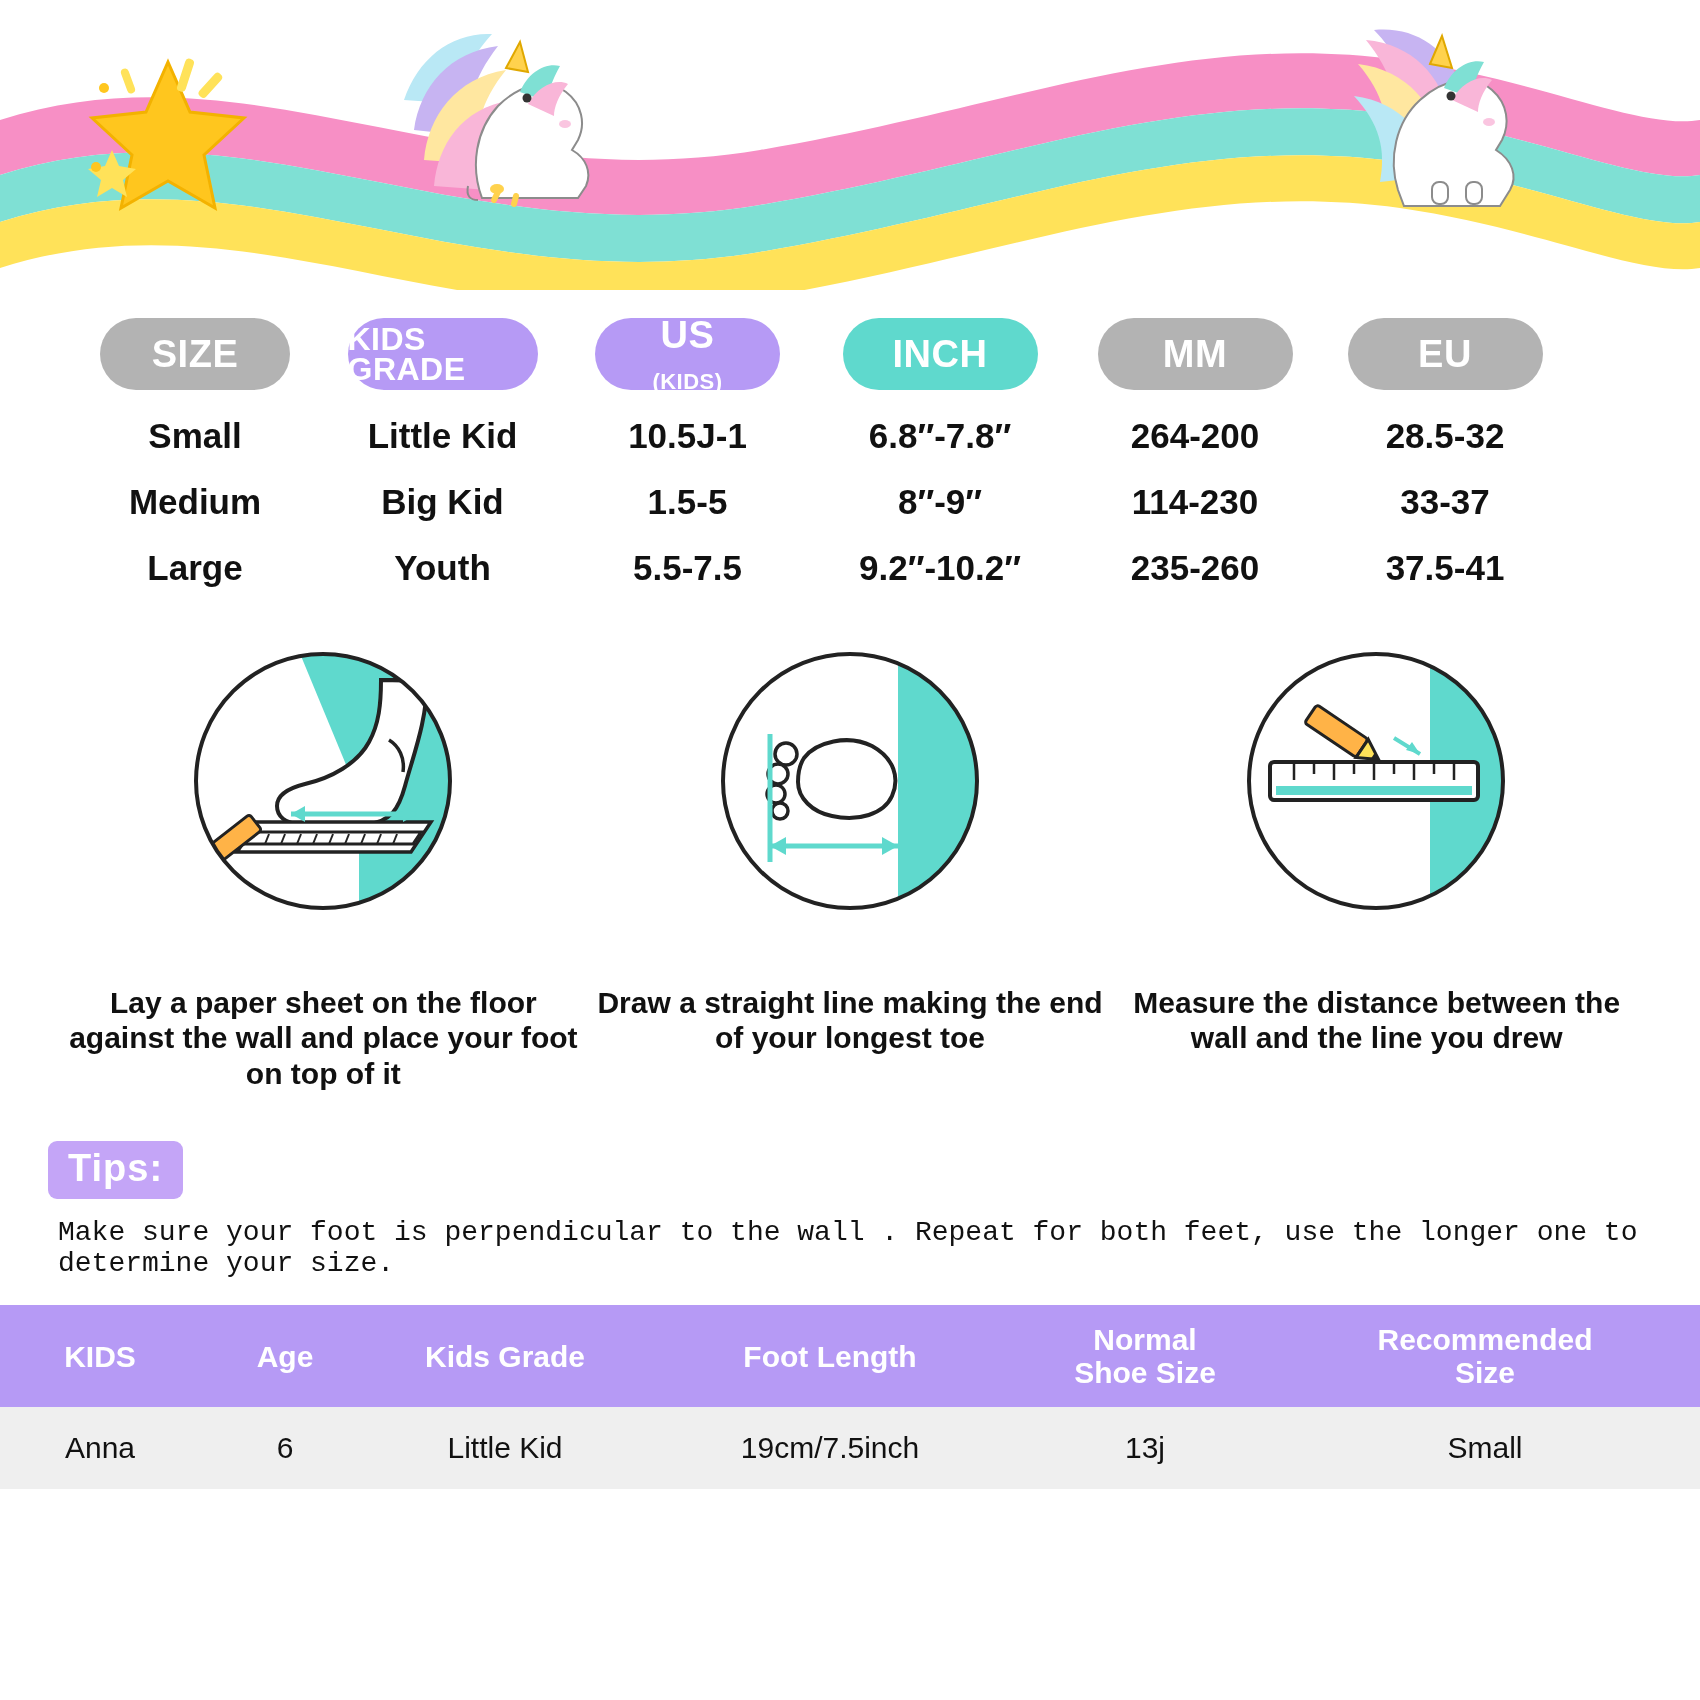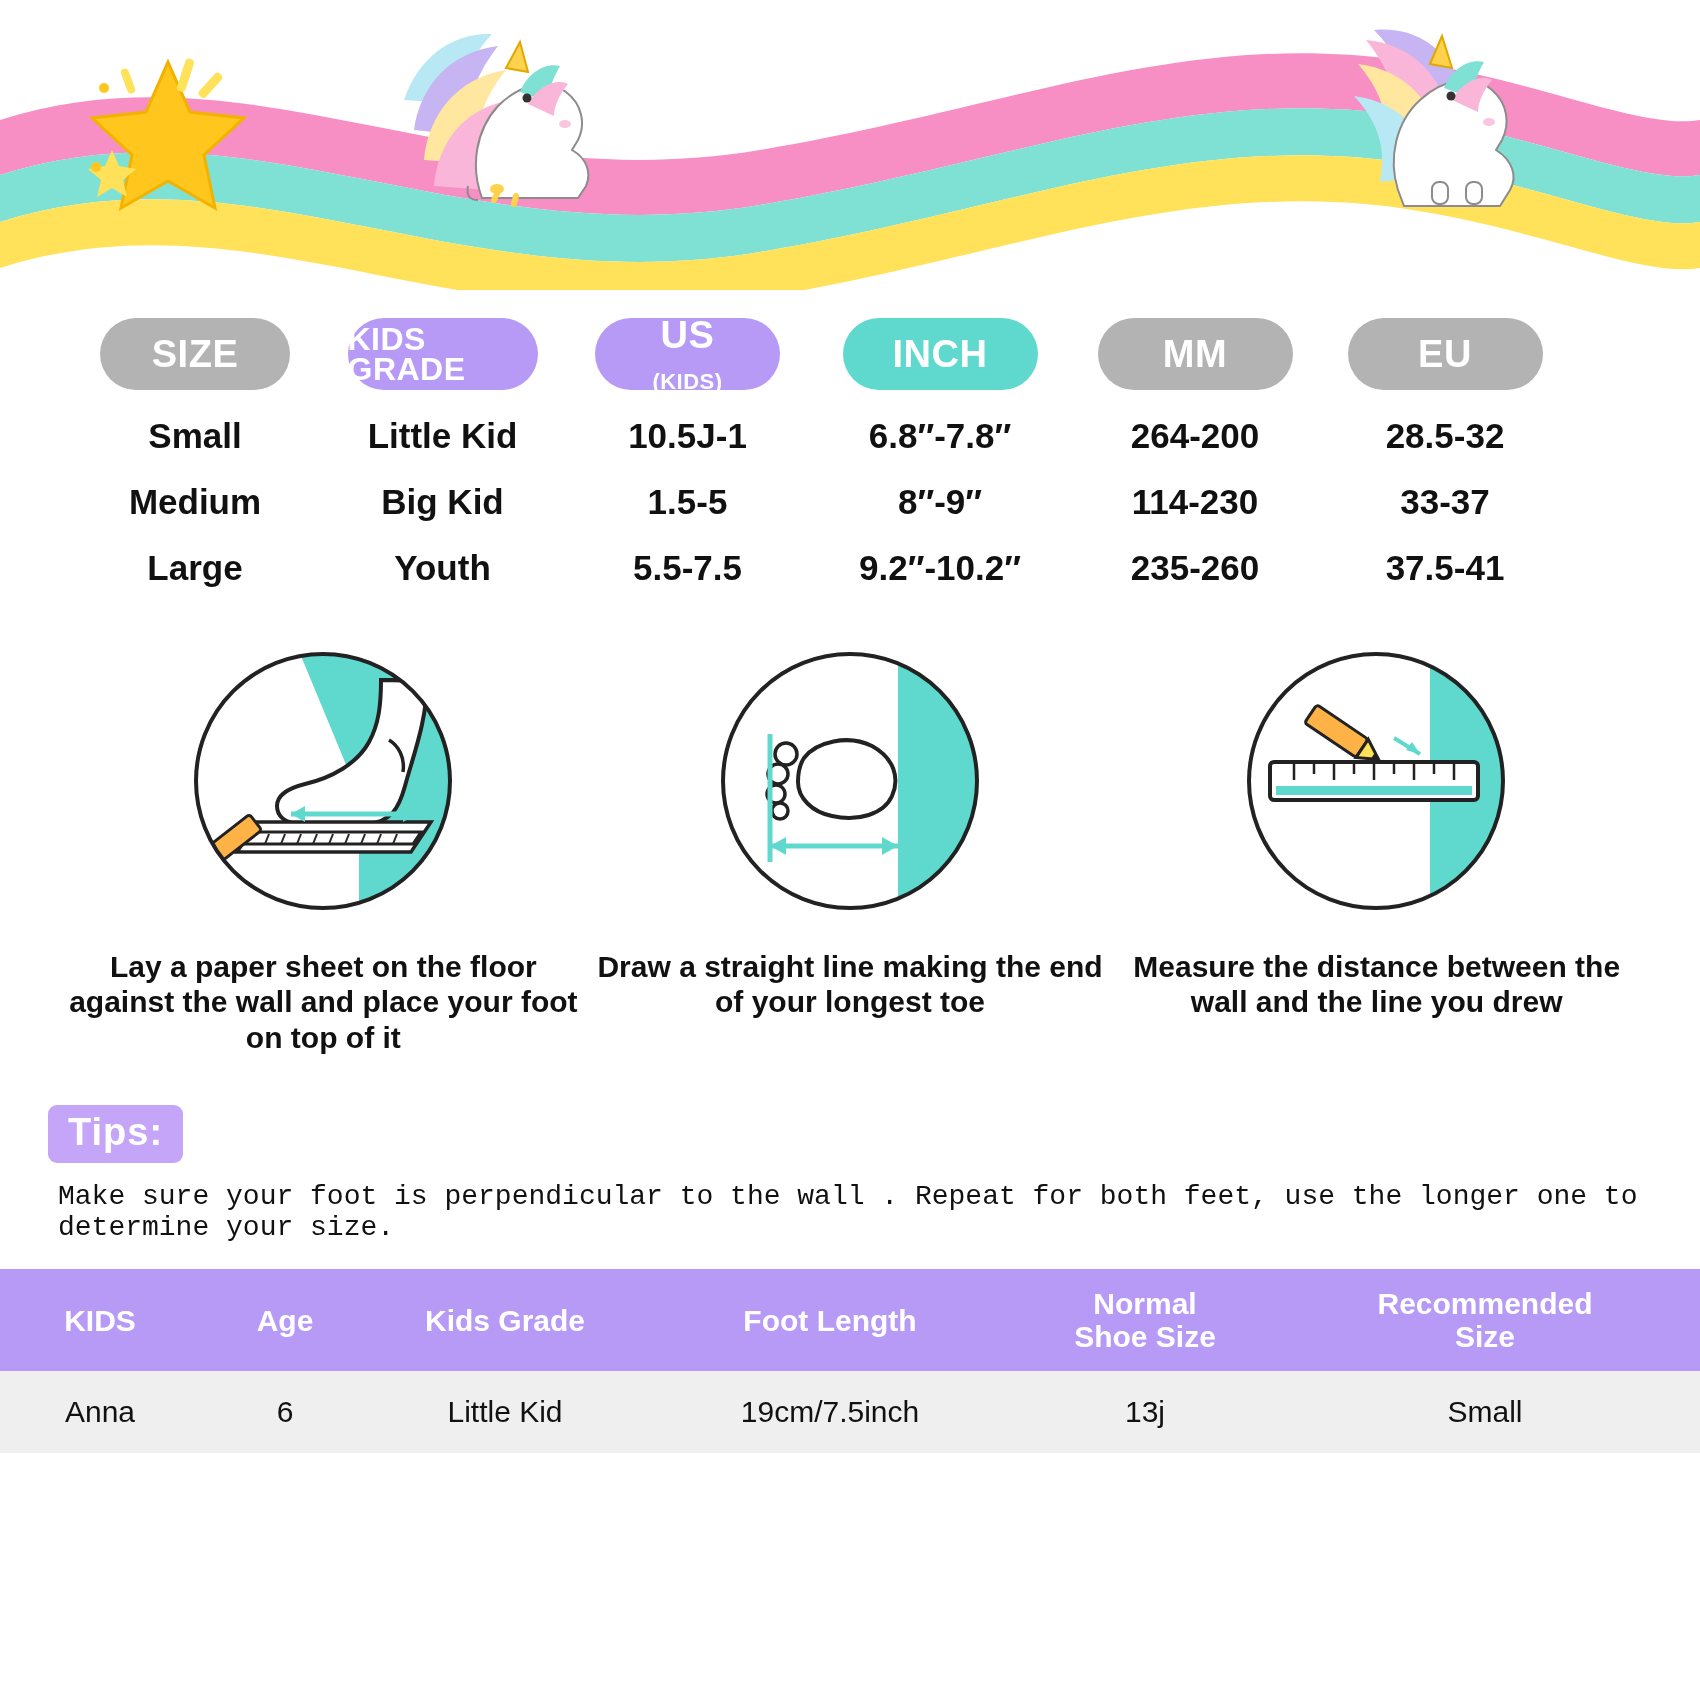--- a/index.html
+++ b/index.html
@@ -77,20 +77,21 @@
   .steps {
     display: flex;
     margin: 58px 60px 0 60px;
     width: 1580px;
   }
   .step {
     width: 560px;
     display: flex;
     flex-direction: column;
     align-items: center;
+    gap: 36px;
   }
   .step-img { width: 285px; height: 285px; }
   .step-text {
     margin-top: 18px;
     font-size: 30px;
     font-weight: bold;
     text-align: center;
     line-height: 1.18;
     color: #111;
   }

